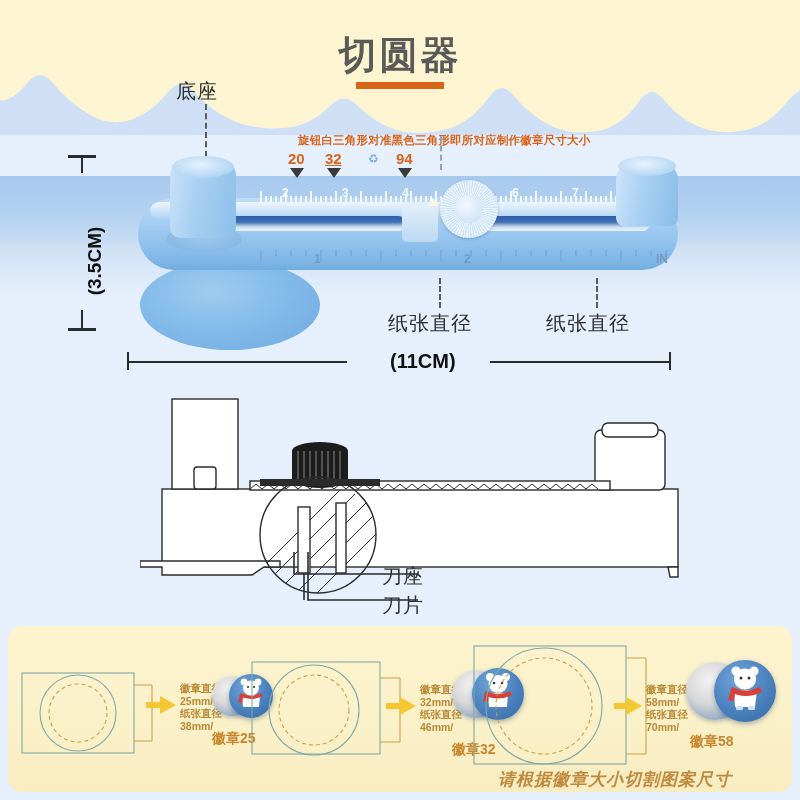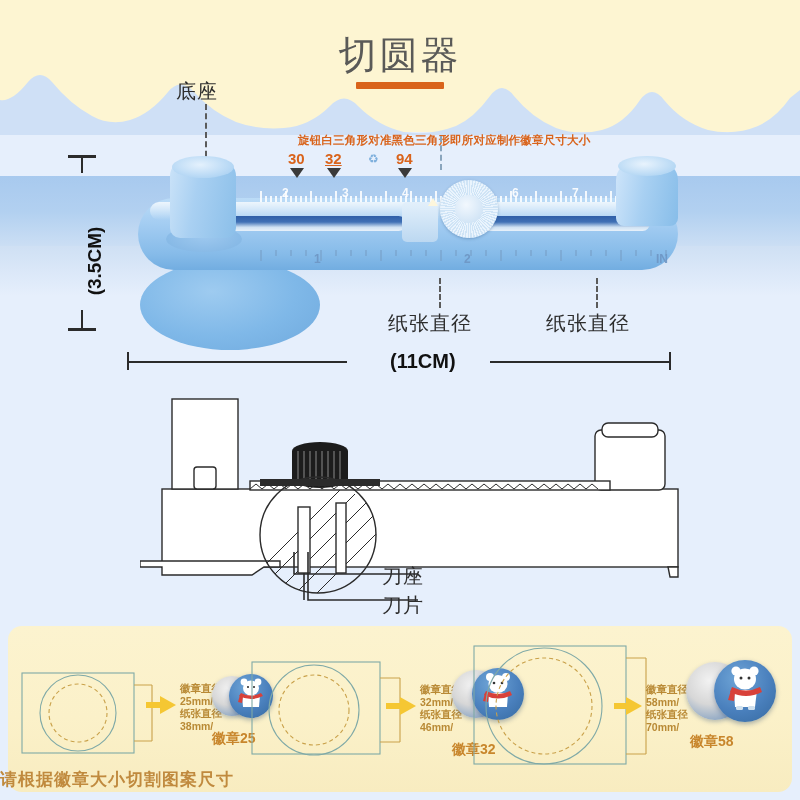--- a/index.html
+++ b/index.html
@@ -28,21 +28,21 @@
     opacity:.85;
   }
   .band-fade{
     position:absolute;left:0;top:246px;width:800px;height:50px;
     background:linear-gradient(180deg,#cfe0f4 0%,#e6effc 100%);
   }
 
   
   .title{
     position:absolute;left:0;top:30px;width:800px;text-align:center;
-    font-size:38px;font-weight:400;color:#5a5a58;letter-spacing:3px;
+    font-size:38px;font-weight:700;color:#5a5a58;letter-spacing:3px;
   }
   .title-underline{
     position:absolute;left:356px;top:82px;width:88px;height:7px;
     background:#d9631b;border-radius:1px;
   }
 
   
   .cn-label{
     position:absolute;color:#2d2d2d;font-size:20px;font-weight:500;
     letter-spacing:1px;white-space:nowrap;
@@ -161,22 +161,22 @@
   
   .tech{position:absolute;left:140px;top:385px;width:560px;height:215px;}
 
   
   .card{
     position:absolute;left:8px;top:626px;width:784px;height:166px;
     background:linear-gradient(180deg,#fcf3cf 0%,#fbf1c9 55%,#f8ecc0 100%);
     border-radius:14px;
   }
   .card-caption{
-    position:absolute;left:0;top:768px;width:732px;text-align:left;
-    color:#c08a3e;font-size:17px;font-weight:600;letter-spacing:1px;
+    position:absolute;left:0;top:768px;width:732px;text-align:right;
+    color:#c08a3e;font-size:17px;font-weight:600;letter-spacing:1px;font-style:italic;
   }
   .spec-text{
     position:absolute;color:#b98a35;font-size:10.5px;font-weight:700;
     line-height:12.5px;white-space:nowrap;
   }
   .badge-name{
     position:absolute;color:#c8862c;font-size:14px;font-weight:700;white-space:nowrap;
   }
   .arrow-right{
     position:absolute;width:0;height:0;
@@ -217,21 +217,21 @@
   <div class="band-fade"></div>
 
   <div class="title">切圆器</div>
   <div class="title-underline"></div>
 
   <div class="cn-label" style="left:176px;top:78px;">底座</div>
   <div class="dash-v" style="left:205px;top:104px;height:62px;"></div>
 
   <div class="orange-note" style="left:298px;top:133px;text-align:center;">旋钮白三角形对准黑色三角形即所对应制作徽章尺寸大小</div>
 
-  <div class="tick-num" style="left:288px;top:150px;">30</div>
+  <div class="tick-num" style="left:288px;top:150px;">20</div>
   <div class="tri-down" style="left:290px;top:168px;"></div>
 
   <div class="tick-num" style="left:325px;top:150px;text-decoration:underline;">32</div>
   <div class="tri-down" style="left:327px;top:168px;"></div>
 
   <div class="tick-num" style="left:396px;top:150px;">94</div>
   <div class="tri-down" style="left:398px;top:168px;"></div>
 
   <div class="dash-v" style="left:440px;top:136px;height:34px;border-left-color:#8aa5bd;"></div>
 

